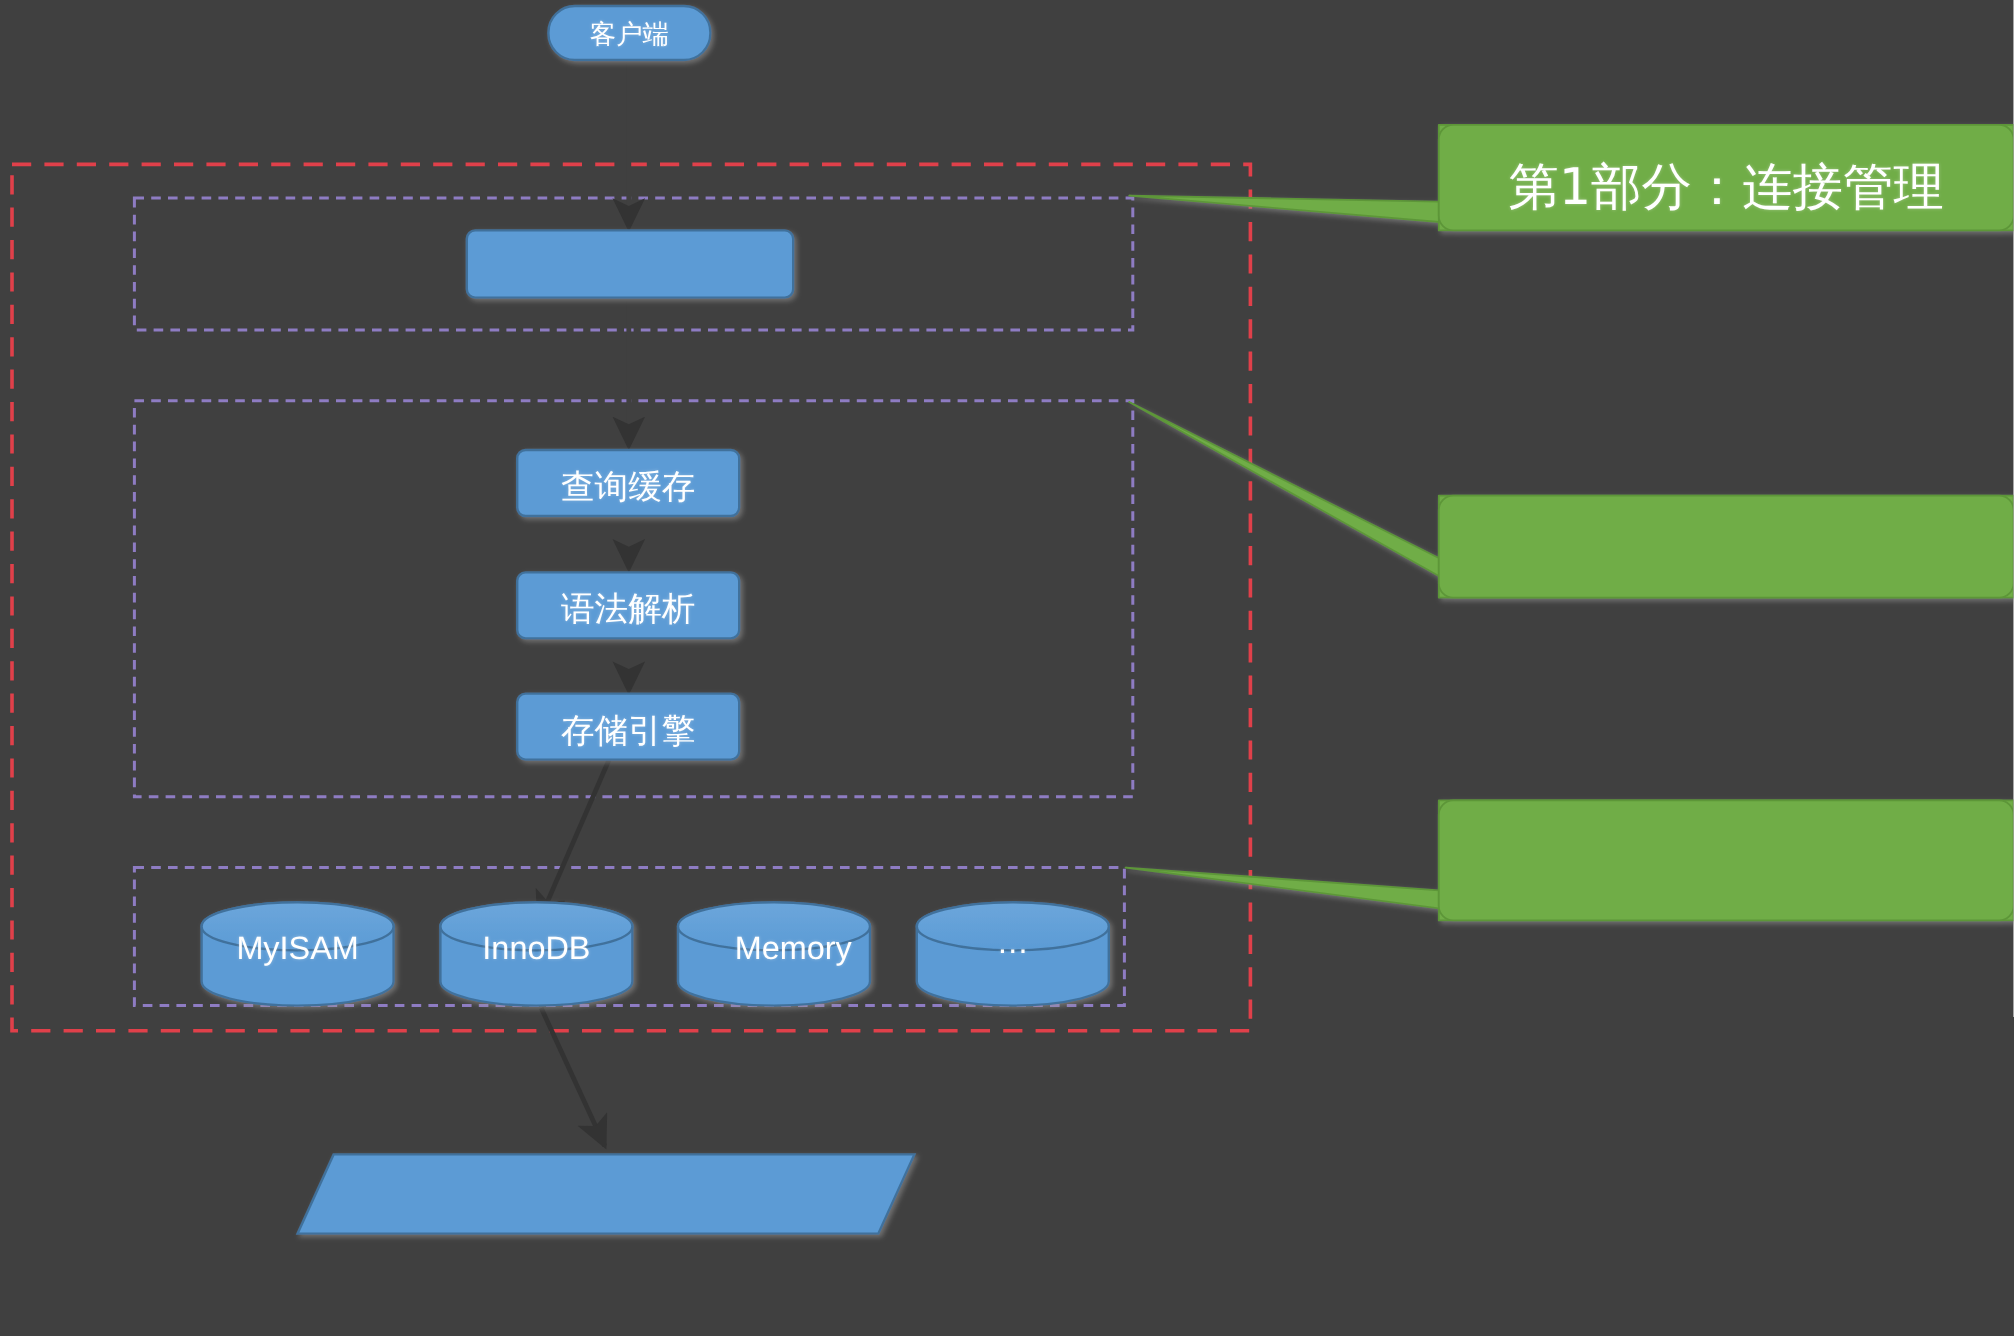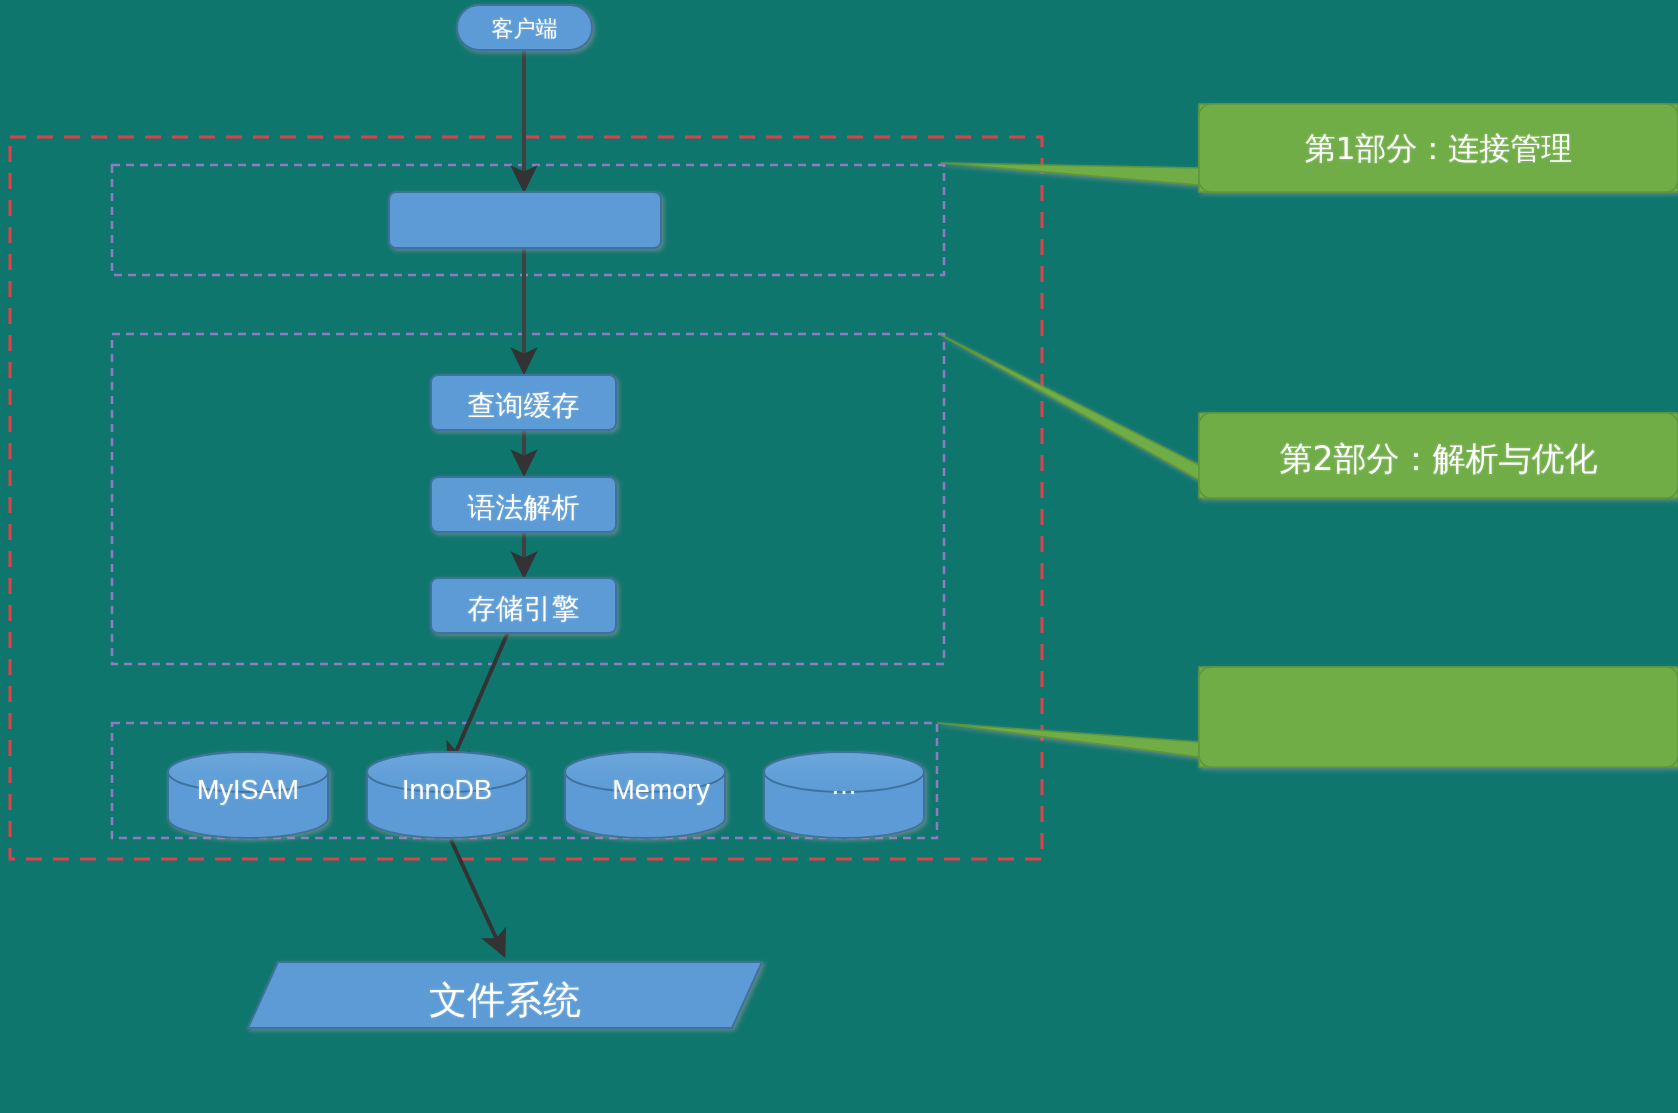--- a/index.html
+++ b/index.html
@@ -7,21 +7,21 @@
     padding: 0;
     background: #ffffff;
   }
   body {
     font-family: "Liberation Sans", "DejaVu Sans", sans-serif;
   }
   #stage {
     position: relative;
     width: 1678px;
     height: 1113px;
-    background: #0f766e;
+    background: #404040;
     overflow: hidden;
   }
   #svg-layer {
     position: absolute;
     left: 0;
     top: 0;
     width: 1678px;
     height: 1113px;
   }
   .lbl {
@@ -133,20 +133,18 @@
   <div class="lbl lbl-cn" style="left:431px; top:590px; width:185px; font-size:28px;">存储引擎</div>
 
   <div class="lbl lbl-en" style="left:168px; top:775px; width:160px; font-size:27px;">MyISAM</div>
 
   <div class="lbl lbl-en" style="left:367px; top:775px; width:160px; font-size:27px;">InnoDB</div>
 
   <div class="lbl lbl-en" style="left:565px; top:775px; width:192px; font-size:27px;">Memory</div>
 
   <div class="lbl lbl-en" style="left:764px; top:770px; width:160px; font-size:27px;">…</div>
 
-  <div class="lbl lbl-cn" style="left:248px; top:975px; width:514px; font-size:38px;">文件系统</div>
 
-  <div class="lbl lbl-cn" style="left:1199px; top:128px; width:479px; font-size:31px;">第1部分：连接管理</div>
+  <div class="lbl lbl-cn" style="left:1199px; top:128px; width:479px; font-size:42px;">第1部分：连接管理</div>
 
-  <div class="lbl lbl-cn" style="left:1199px; top:437px; width:479px; font-size:33px;">第2部分：解析与优化</div>
 
 
 </div>
 
 </body></html>

